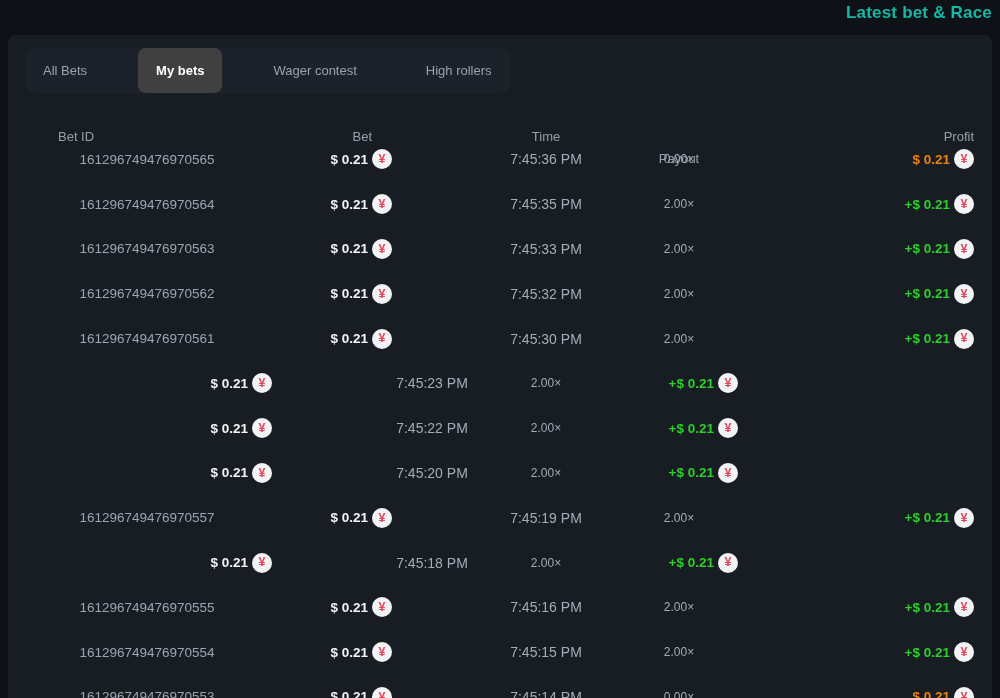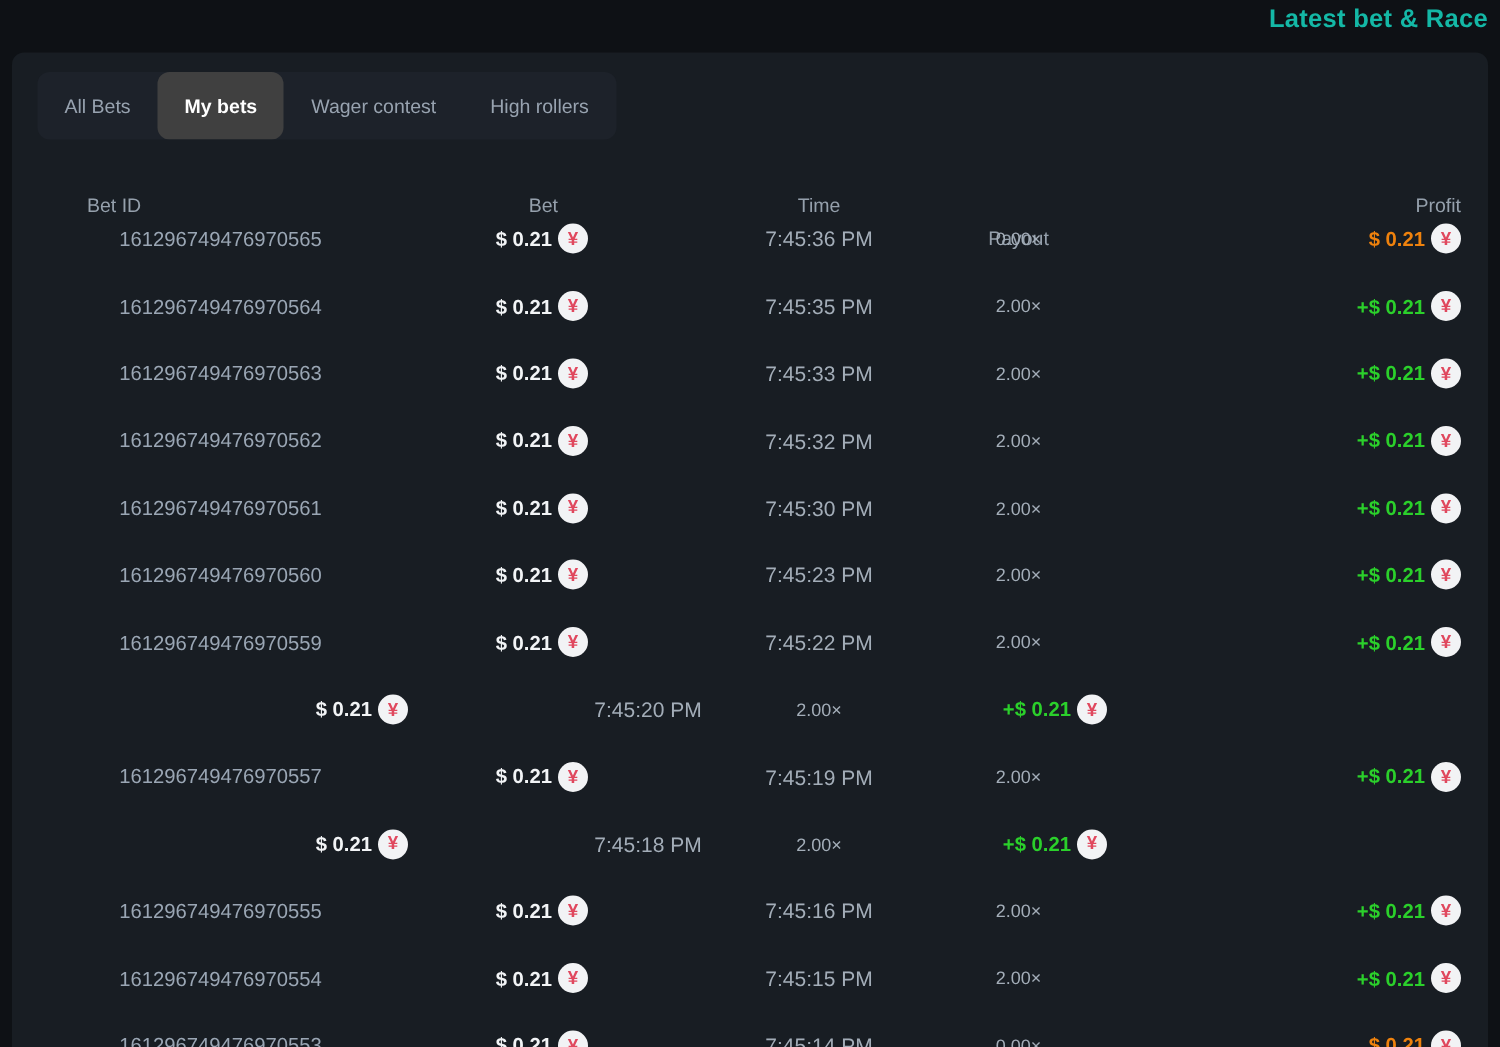--- a/index.html
+++ b/index.html
@@ -33,20 +33,21 @@
     padding: 0 18px 0 14px;
   }
   
   .tab-bar {
     display: inline-flex;
     margin: 13px 0 0 3px;
     background: #1d222a;
     border-radius: 8px;
     height: 45px;
     overflow: hidden;
+    gap: 33px;
   }
   .tab {
     border: none;
     background: transparent;
     color: #98a3b0;
     font-family: "Liberation Sans", sans-serif;
     font-size: 13px;
     font-weight: 400;
     padding: 0 18px;
     height: 45px;
@@ -194,36 +195,34 @@
     <div></div>
     <div class="c-time">7:45:30 PM</div>
     <div class="c-payout">2.00×</div>
     <div class="c-profit">
       <span class="amount win">+$ 0.21</span>
       <span class="coin">¥</span>
     </div>
   </div>
 
   <div class="grid-row bet-row">
-    <div class="c-id">161296749476970560</div>
     <div class="c-bet">
       <span>$ 0.21</span>
       <span class="coin">¥</span>
     </div>
     <div></div>
     <div class="c-time">7:45:23 PM</div>
     <div class="c-payout">2.00×</div>
     <div class="c-profit">
       <span class="amount win">+$ 0.21</span>
       <span class="coin">¥</span>
     </div>
   </div>
 
   <div class="grid-row bet-row">
-    <div class="c-id">161296749476970559</div>
     <div class="c-bet">
       <span>$ 0.21</span>
       <span class="coin">¥</span>
     </div>
     <div></div>
     <div class="c-time">7:45:22 PM</div>
     <div class="c-payout">2.00×</div>
     <div class="c-profit">
       <span class="amount win">+$ 0.21</span>
       <span class="coin">¥</span>

